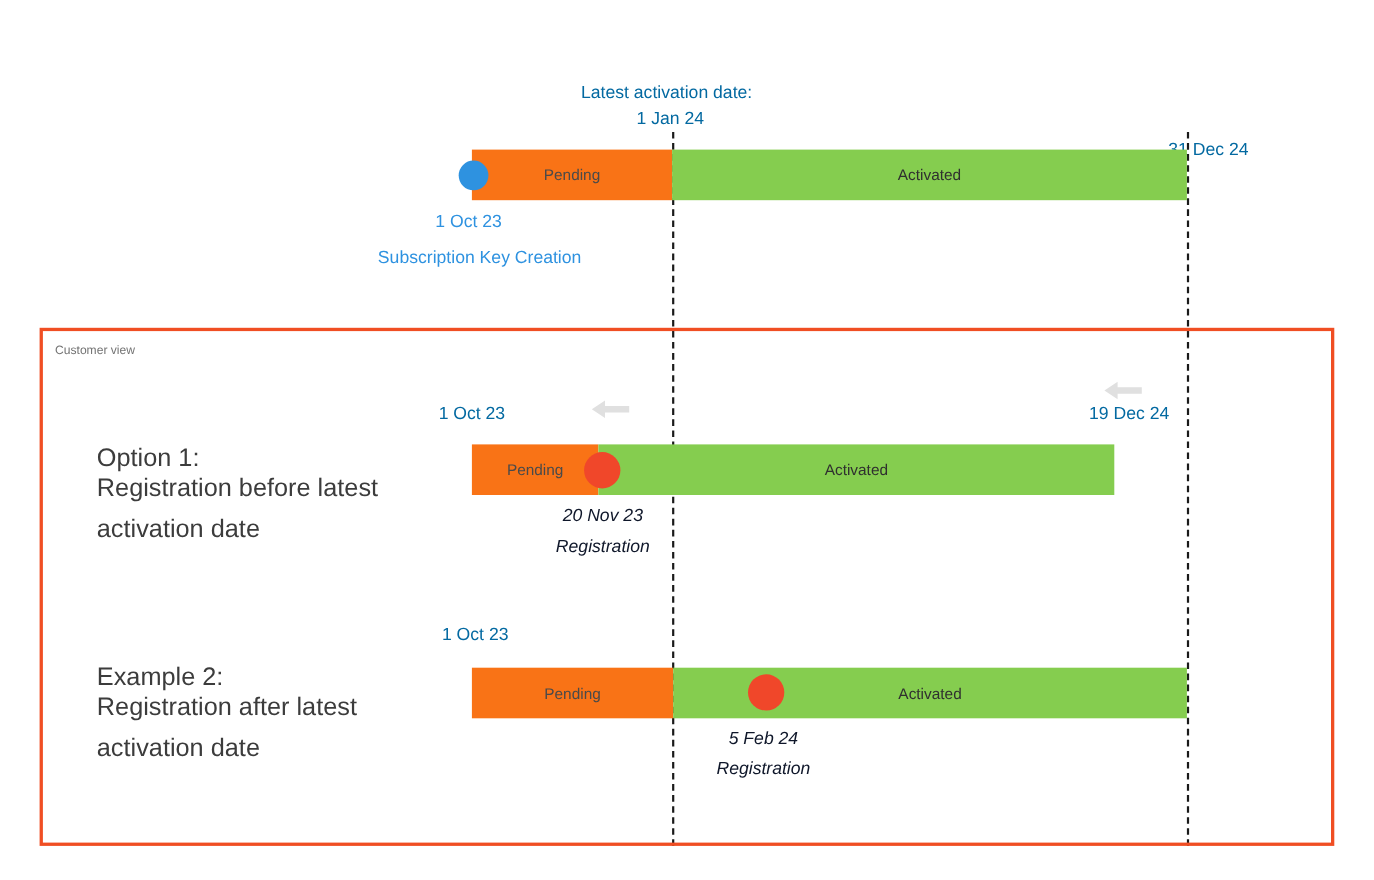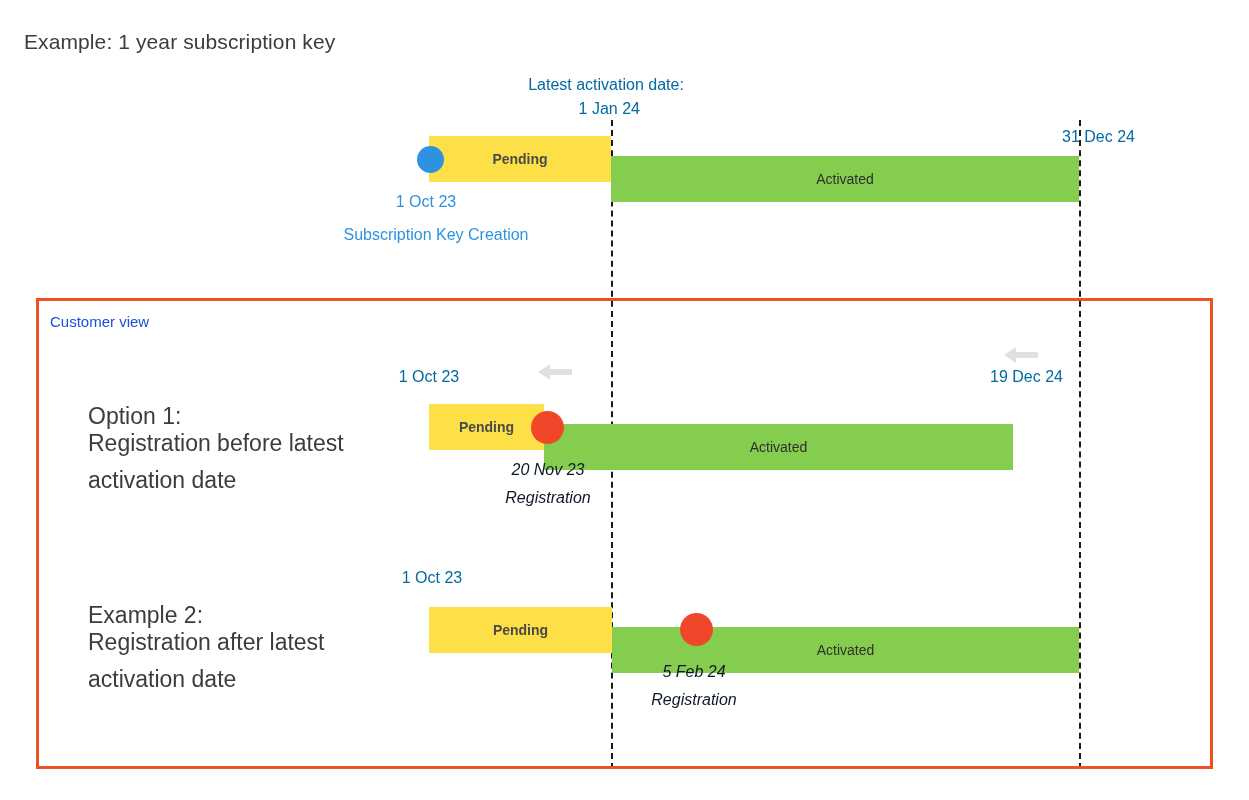--- a/index.html
+++ b/index.html
@@ -35,28 +35,26 @@
 
   
   .bar {
     position: absolute;
     height: 46px;
     display: flex;
     align-items: center;
     justify-content: center;
   }
   .bar-pending {
-    background: #fde047;
+    background: #f97316;
     color: #4a4a4a;
-    font-weight: bold;
   }
   .bar-activated {
     background: #85cd4f;
     color: #2f2f2f;
-    margin-top: 20px;
   }
   .bar-label {
     font-size: 14px;
     line-height: 1;
     white-space: nowrap;
     pointer-events: none;
   }
 
   
   .dot {
@@ -89,39 +87,38 @@
   }
 
   
   .customer-frame {
     position: absolute;
     border: 3px solid #f04e23;
     background: transparent;
   }
   .customer-frame-label {
     position: absolute;
-    font-size: 15px;
-    color: #1d4ed8;
+    font-size: 11px;
+    color: #737373;
     white-space: nowrap;
   }
 
   
   .arrow-left {
     position: absolute;
     width: 36px; height: 22px;
     color: #e0e0e0;
   }
   .arrow-left svg { display: block; width: 100%; height: 100%; }
 </style>
 </head>
 <body>
 
 <div id="stage">
 
-  <div class="page-title">Example: 1 year subscription key</div>
 
   <div class="vline" style="left:611px; top:120px; height:649px;"></div>
   <div class="vline" style="left:1079px; top:120px; height:649px;"></div>
 
   <div class="lbl lbl-center" style="left:606px; top:75px;">Latest activation date:</div>
   <div class="lbl lbl-right" style="left:640px; top:99px;">1 Jan 24</div>
   <div class="lbl lbl-right" style="left:1135px; top:99px;margin-top:28px;">31 Dec 24</div>
 
   <div class="bar bar-pending" style="left:429px; top:136px; width:182px;">
     <span class="bar-label">Pending</span>

